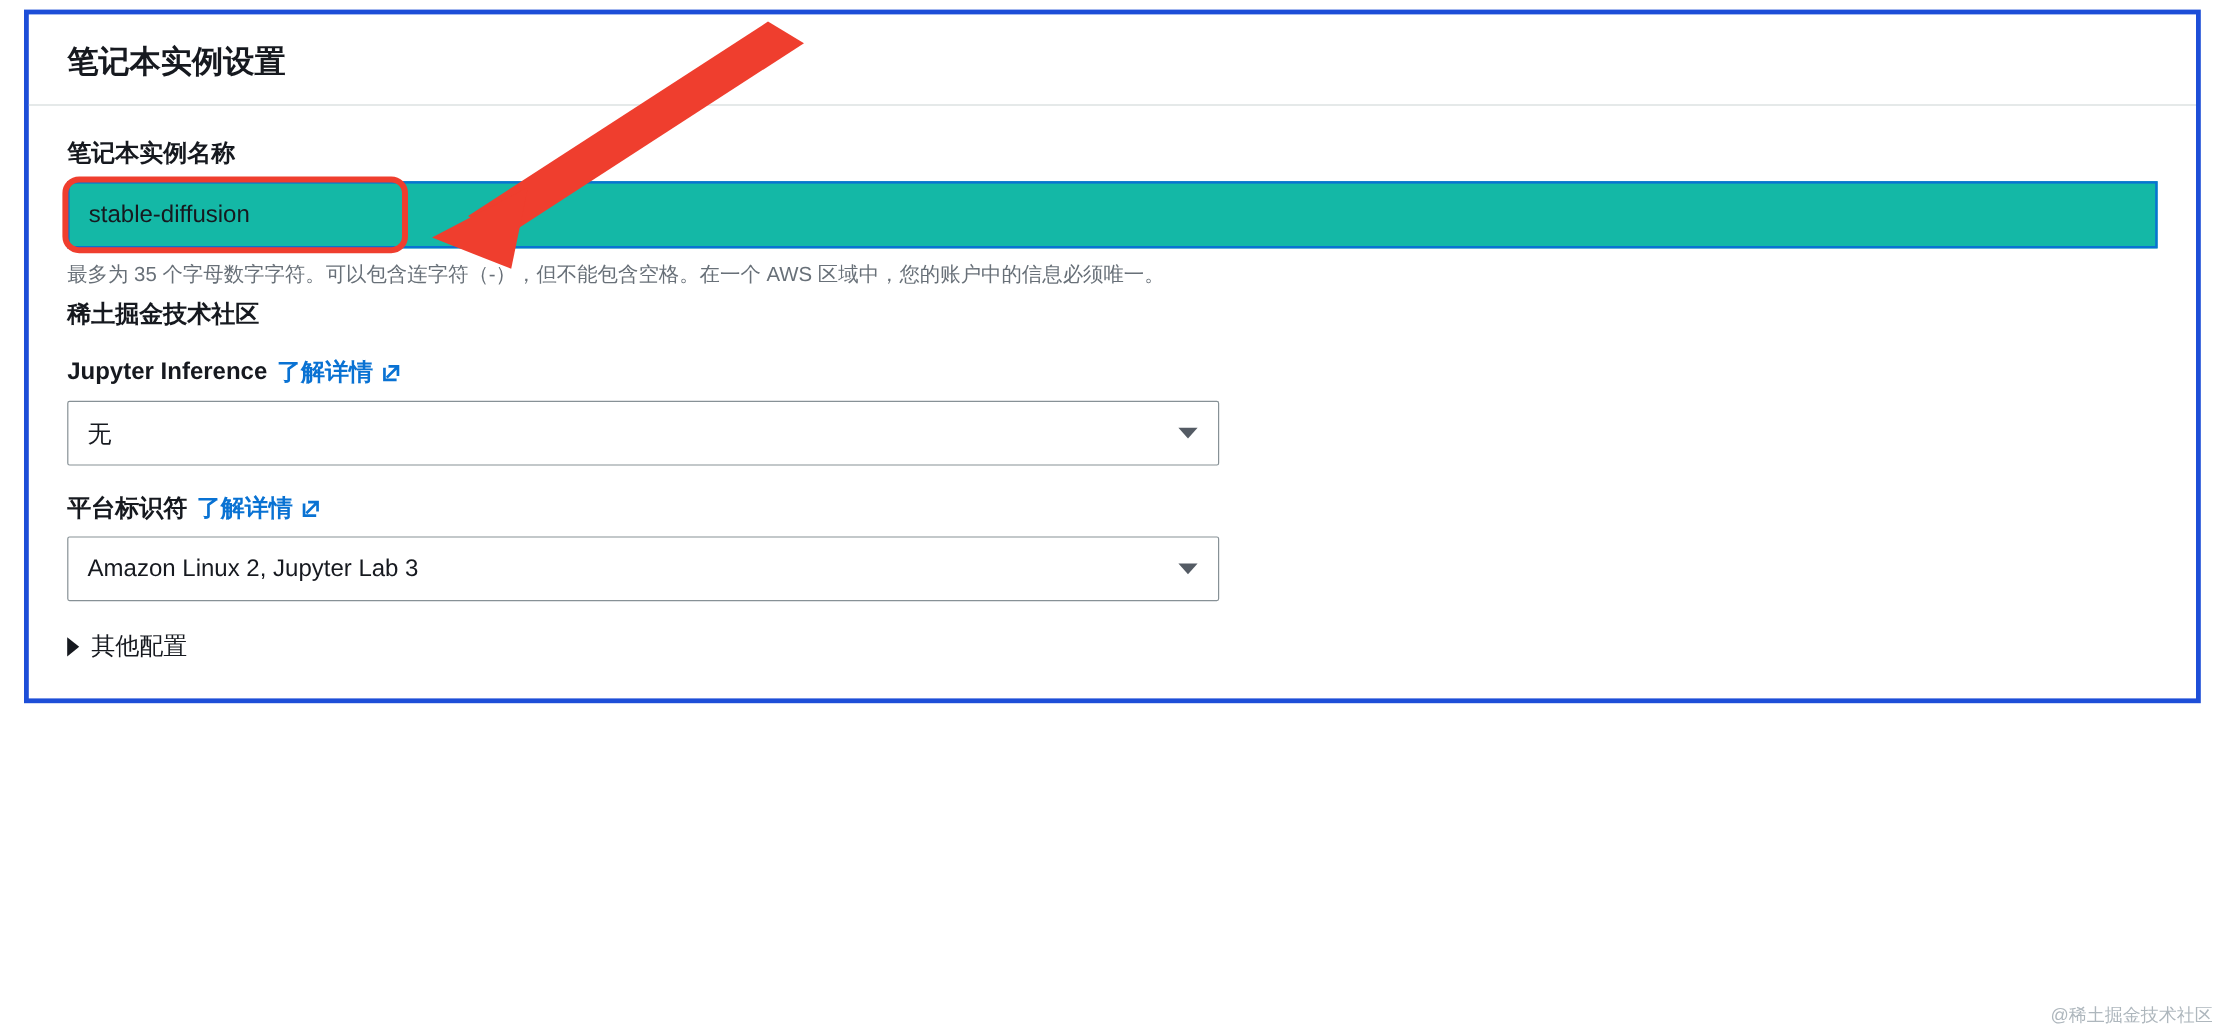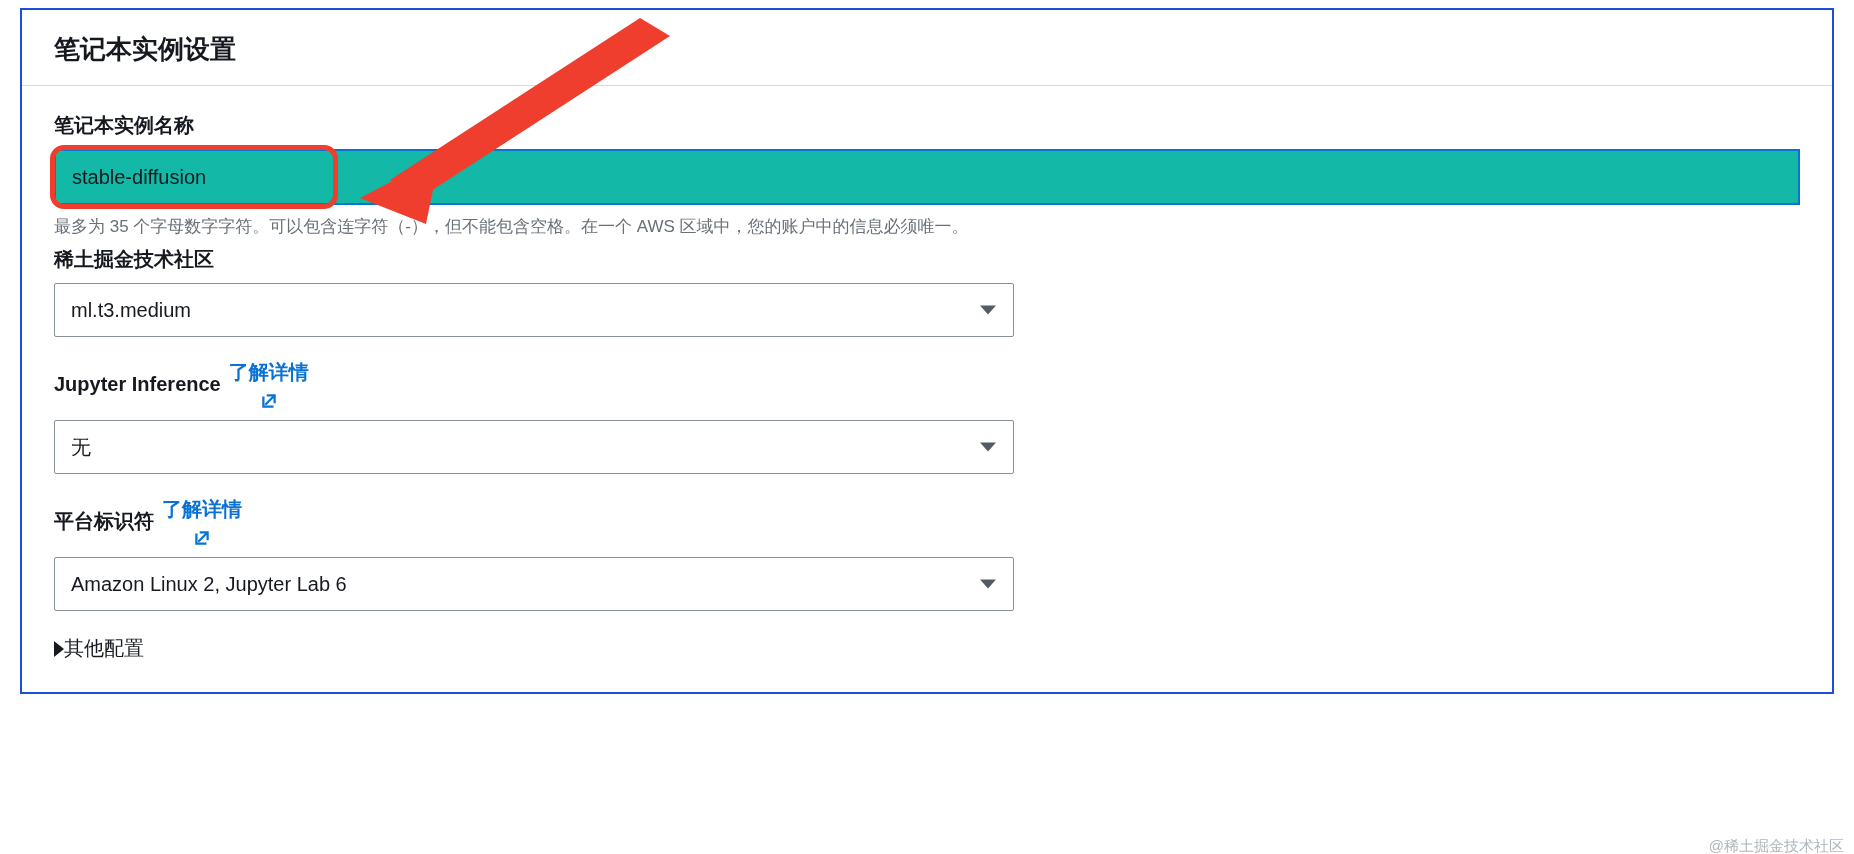--- a/index.html
+++ b/index.html
@@ -1,35 +1,35 @@
 <!DOCTYPE html>
 <html><head>
 <meta charset="utf-8">
 <style>
   * { box-sizing: border-box; margin: 0; padding: 0; }
   html, body { width: 1854px; height: 854px; font-family: "Amazon Ember", "Helvetica Neue", Arial, "PingFang SC", "Microsoft YaHei", sans-serif; background: #ffffff; color: #16191f; }
   .page { width: 1854px; height: 854px; padding: 0 20px; position: relative; }
 
   .panel {
-    border: 2px solid #1d4ed8;
+    border: 4px solid #1d4ed8;
     background: #ffffff;
     margin-top: 8px;
     padding: 0 0 30px 0;
   }
   .panel-header {
     padding: 22px 32px 18px 32px;
     border-bottom: 1px solid #d5dbdb;
   }
   .panel-title { font-size: 26px; font-weight: 700; color: #16191f; }
 
   .panel-body { padding: 26px 32px 0 32px; }
 
   .field { margin-bottom: 22px; }
   .field-label { font-size: 20px; color: #16191f; margin-bottom: 10px; display: flex; align-items: center; gap: 8px; font-weight: bold; }
-  .field-label .link { color: #0972d3; text-decoration: none; font-size: 20px; display: inline-flex; align-items: center; gap: 6px; flex-direction: column; }
+  .field-label .link { color: #0972d3; text-decoration: none; font-size: 20px; display: inline-flex; align-items: center; gap: 6px; }
   .ext-icon { width: 18px; height: 18px; display: inline-block; }
 
   .text-input {
     width: 100%;
     height: 56px;
     border: 2px solid #0972d3;
     background: #14b8a6;
     font-size: 20px;
     padding: 0 16px;
     color: #16191f;
@@ -54,21 +54,21 @@
   .caret {
     position: absolute;
     right: 18px; top: 50%; transform: translateY(-50%);
     width: 0; height: 0;
     border-left: 8px solid transparent;
     border-right: 8px solid transparent;
     border-top: 9px solid #545b64;
     pointer-events: none;
   }
 
-  .expand-row { display: flex; align-items: center; font-size: 20px; color: #16191f; cursor: pointer; margin-top: 24px; }
+  .expand-row { display: flex; align-items: center; gap: 10px; font-size: 20px; color: #16191f; cursor: pointer; margin-top: 24px; }
   .tri-right {
     width: 0; height: 0;
     border-top: 8px solid transparent;
     border-bottom: 8px solid transparent;
     border-left: 10px solid #16191f;
   }
 
   
   .highlight-box {
     position: absolute;
@@ -109,26 +109,20 @@
         <div style="position:relative;">
           <input class="text-input" type="text" value="stable-diffusion" style="">
           
           <div class="highlight-box" style="left:-4px; top:-4px; width:288px; height:64px;"></div>
         </div>
         <div class="help-text">最多为 35 个字母数字字符。可以包含连字符（-），但不能包含空格。在一个 AWS 区域中，您的账户中的信息必须唯一。</div>
       </div>
 
       <div class="field">
         <div class="field-label">稀土掘金技术社区</div>
-        <div class="select-wrap">
-          <div class="select">
-            <span>ml.t3.medium</span>
-          </div>
-          <span class="caret"></span>
-        </div>
       </div>
 
       <div class="field">
         <div class="field-label">
           <span>Jupyter Inference</span>
           <a class="link" href="#">
             <span>了解详情</span>
             <svg class="ext-icon" viewBox="0 0 16 16">
               <path d="M6 2h8v8h-2V5.4L5.4 12 4 10.6 10.6 4H6V2z" fill="#0972d3"></path>
               <path d="M2 4h2v2H4v6h6v-0h2v2H2V4z" fill="#0972d3"></path>
@@ -149,21 +143,21 @@
           <a class="link" href="#">
             <span>了解详情</span>
             <svg class="ext-icon" viewBox="0 0 16 16">
               <path d="M6 2h8v8h-2V5.4L5.4 12 4 10.6 10.6 4H6V2z" fill="#0972d3"></path>
               <path d="M2 4h2v2H4v6h6v-0h2v2H2V4z" fill="#0972d3"></path>
             </svg>
           </a>
         </div>
         <div class="select-wrap">
           <div class="select">
-            <span>Amazon Linux 2, Jupyter Lab 6</span>
+            <span>Amazon Linux 2, Jupyter Lab 3</span>
           </div>
           <span class="caret"></span>
         </div>
       </div>
 
       <div class="expand-row">
         <span class="tri-right"></span>
         <span>其他配置</span>
       </div>
 

